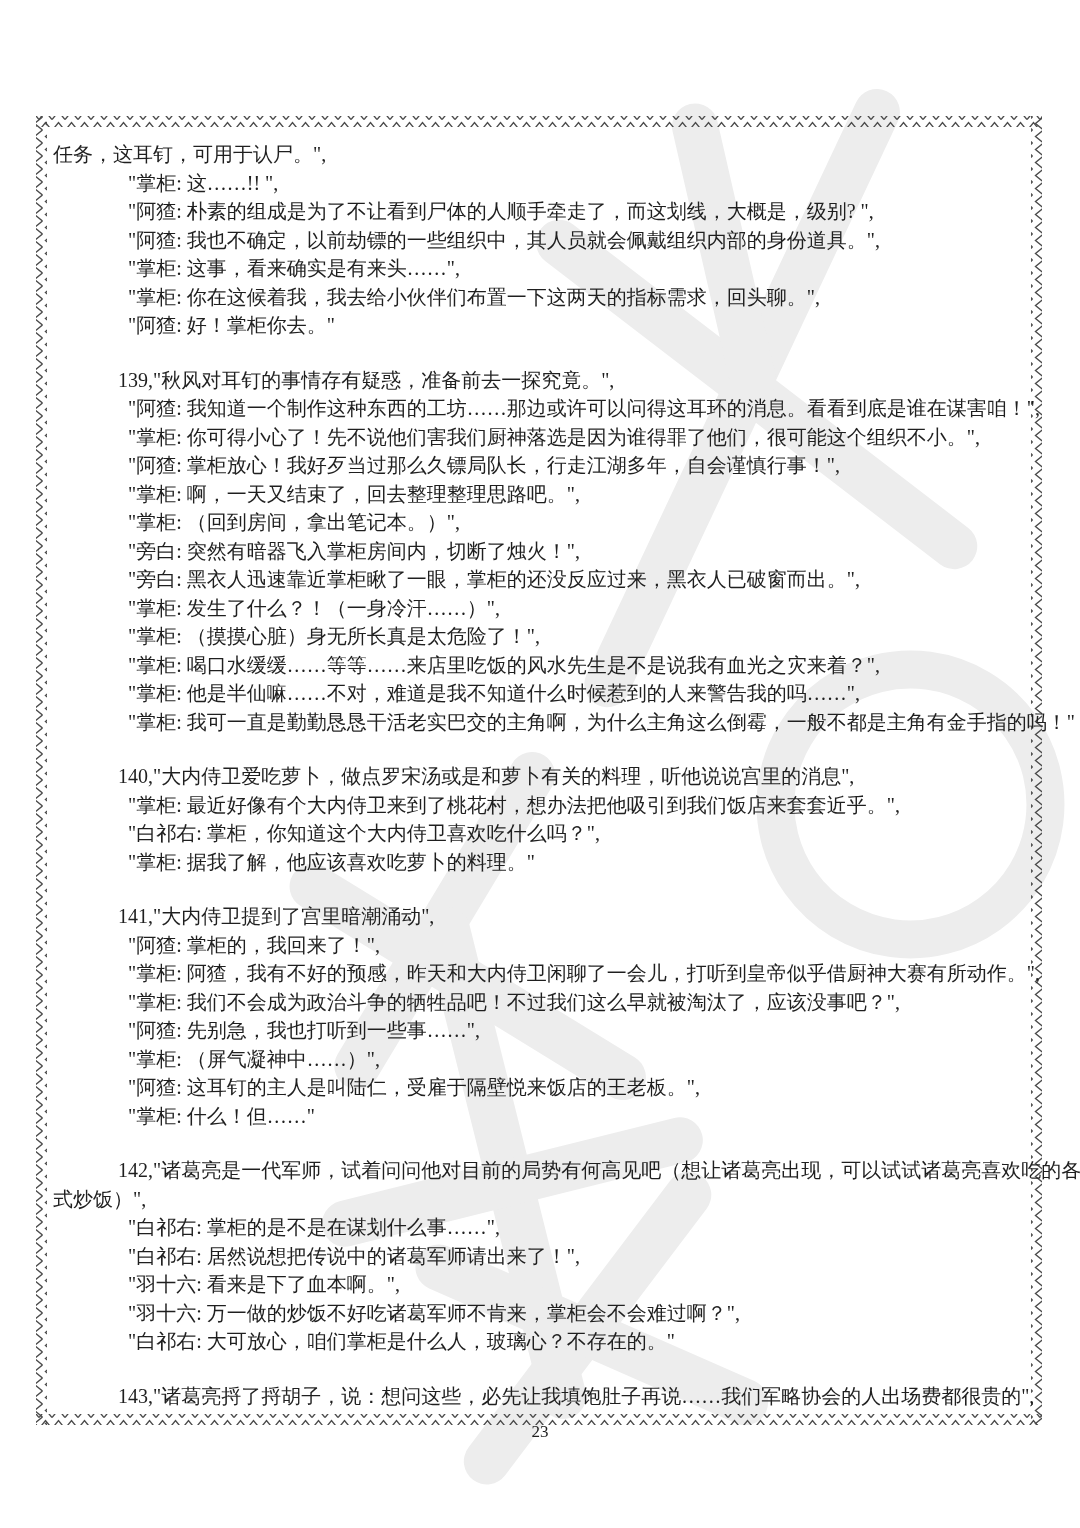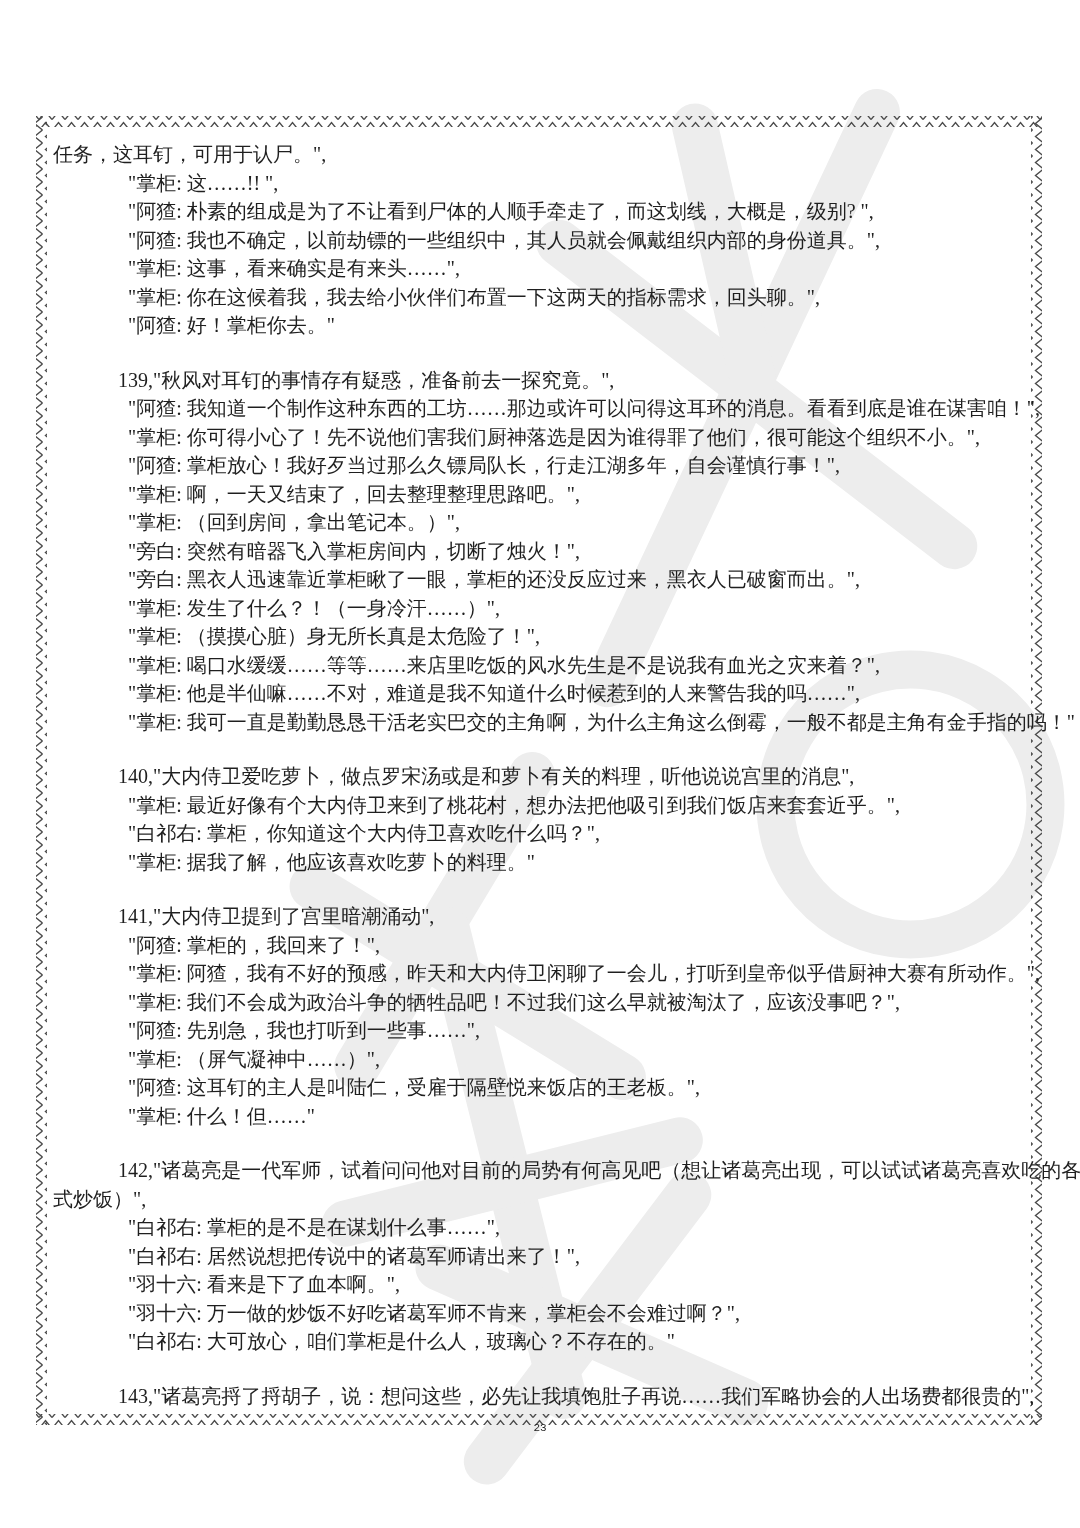--- a/index.html
+++ b/index.html
@@ -24,24 +24,24 @@
   }
   .line{white-space:nowrap;}
   .line.flush{padding-left:0;}
   .line.dlg{padding-left:75px;}
   .line.num{padding-left:65px;}
   .gap{height:26px;}
   .pagenum{
     position:absolute;
     left:0;top:1422px;width:1080px;
     text-align:center;
-    font-size:11px;
+    font-size:17px;
     z-index:3;
     color:#1f1f1f;
-    font-family:Liberation Mono, monospace;
+    font-family:Liberation Serif, serif;
   }
 </style>
 </head>
 <body>
 
 <div class="page">
 
   <svg class="watermark-svg" viewBox="0 0 1080 1528" aria-hidden="true">
     <g transform="rotate(-14 600 820)" stroke="#ededed" stroke-width="46" fill="none" stroke-linecap="round">
       <path d="M1040 200 L640 690"></path>

